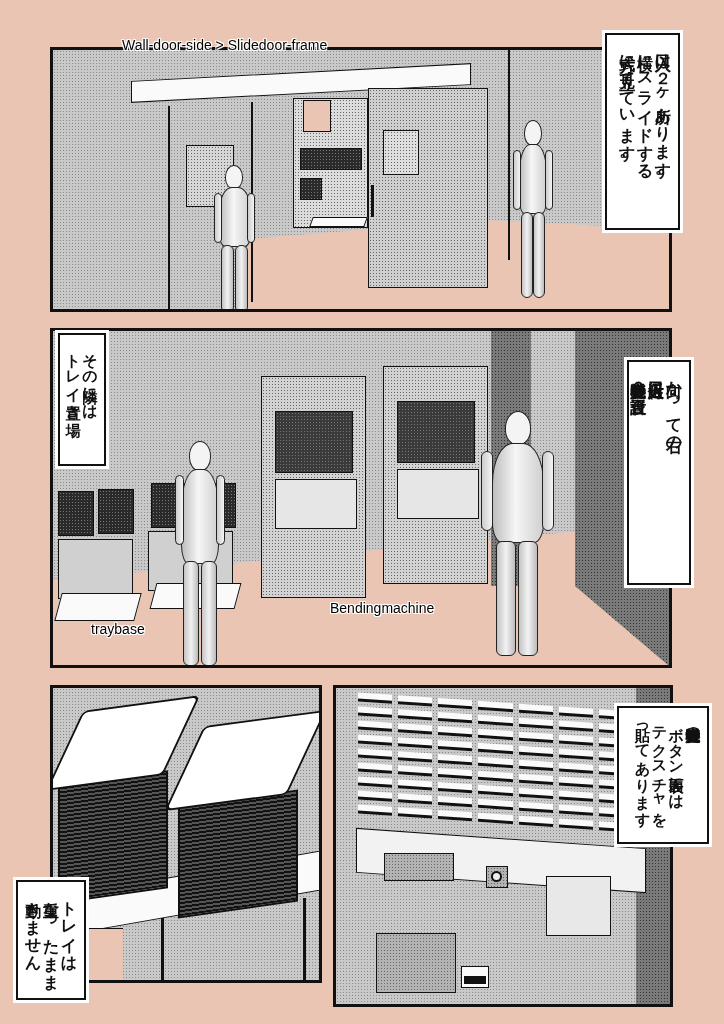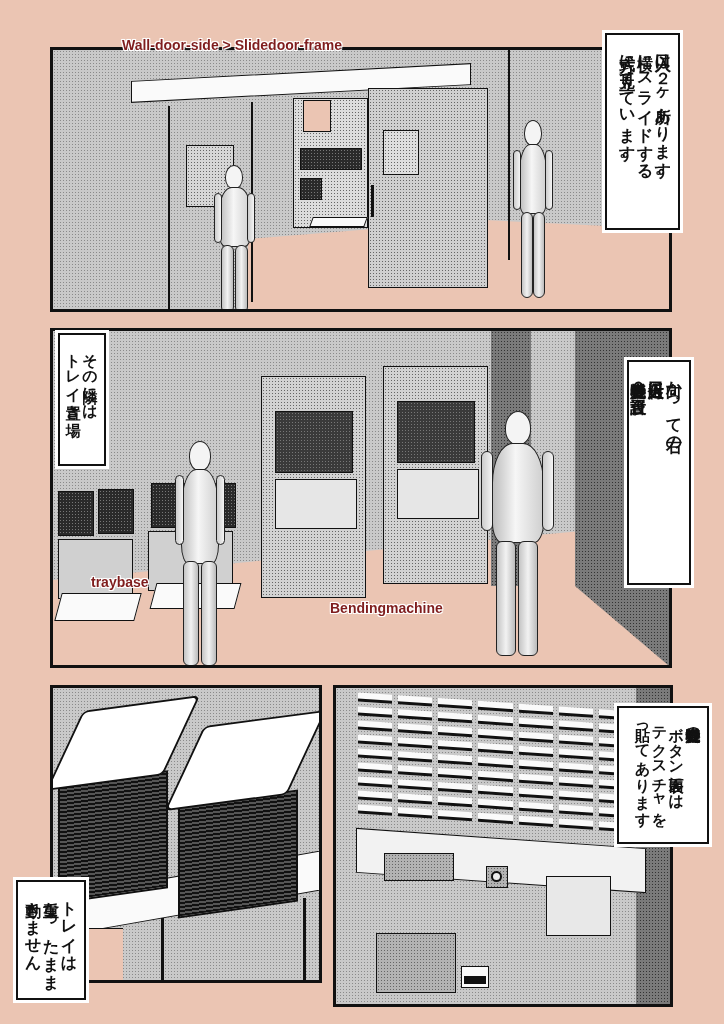--- a/index.html
+++ b/index.html
@@ -16,21 +16,21 @@
   .deep{position:absolute;background-color:#7a7a7a;background-image:radial-gradient(#333 0.9px,transparent 1px);background-size:3px 3px;}
   .figure{position:absolute;}
   .figure .head{position:absolute;background:#f4f4f4;border:1.5px solid #222;border-radius:50% 50% 45% 45%;box-sizing:border-box;}
   .figure .body{position:absolute;background:linear-gradient(90deg,#bdbdbd,#f6f6f6 45%,#cfcfcf);border:1.5px solid #222;border-radius:40% 40% 20% 20%;box-sizing:border-box;}
   .figure .leg{position:absolute;background:linear-gradient(90deg,#c4c4c4,#f2f2f2 50%,#bbb);border:1.5px solid #222;border-radius:6px;box-sizing:border-box;}
   .figure .arm{position:absolute;background:linear-gradient(90deg,#ccc,#f4f4f4);border:1.5px solid #222;border-radius:6px;box-sizing:border-box;}
   .caption{position:absolute;background:#fff;border:2px solid #111;outline:3px solid #fff;box-sizing:border-box;
     writing-mode:vertical-rl;font-family:"DejaVu Sans",sans-serif;font-weight:bold;color:#111;
     padding:8px 6px;line-height:1.12;display:flex;flex-direction:column;}
   .caption span{display:block;}
-  .label{position:absolute;color:#7f1d1d;font-family:"Liberation Sans",sans-serif;font-size:14px;font-weight:bold;
+  .label{position:absolute;color:#000000;font-family:"Liberation Sans",sans-serif;font-size:14px;font-weight:normal;
     text-shadow:0 0 2px #fff,0 0 2px #fff,1px 1px 0 #fff,-1px -1px 0 #fff,1px -1px 0 #fff,-1px 1px 0 #fff;white-space:nowrap;text-align:center;}
   .btngrid{position:absolute;display:grid;gap:5px 6px;}
   .btngrid div{background:#fafafa;border-bottom:3px solid #111;height:6px;}
   .tray-stack{position:absolute;background:repeating-linear-gradient(0deg,#111 0 2px,#555 2px 4px);border:2px solid #111;box-sizing:border-box;}
   .tray-top{position:absolute;background:#fff;border:2px solid #111;box-sizing:border-box;border-radius:6px;}
 </style>
 </head>
 <body>
 
 <div class="panel" style="left:50px;top:47px;width:622px;height:265px;">
@@ -129,21 +129,21 @@
   <span>その隣には</span>
   <span>トレイ置き場</span>
 </div>
 
 <div class="caption" style="left:627px;top:360px;width:64px;height:225px;font-size:16px;">
   <span>向かって右の</span>
   <span>出入口付近に</span>
   <span>食券販売機２台設置</span>
 </div>
 
-<div class="label" style="left:91px;top:574px;">traybase</div>
+<div class="label" style="left:91px;top:621px;">traybase</div>
 <div class="label" style="left:330px;top:600px;">Bendingmachine</div>
 
 <div class="panel" style="left:50px;top:685px;width:272px;height:298px;">
   <div class="white" style="left:5px;top:185px;width:270px;height:40px;transform:skewY(-10deg);"></div>
   <div class="floor" style="left:0;top:240px;width:70px;height:60px;border-top:1.5px solid #111;"></div>
   <div class="tray-stack" style="left:5px;top:90px;width:110px;height:118px;transform:skewY(-8deg);"></div>
   <div class="tray-top" style="left:15px;top:15px;width:110px;height:80px;transform:skewX(-25deg) skewY(-8deg);"></div>
   <div class="tray-stack" style="left:125px;top:110px;width:120px;height:112px;transform:skewY(-8deg);"></div>
   <div class="tray-top" style="left:135px;top:30px;width:115px;height:85px;transform:skewX(-25deg) skewY(-8deg);"></div>
   <div class="line" style="left:108px;top:230px;width:3px;height:70px;"></div>

